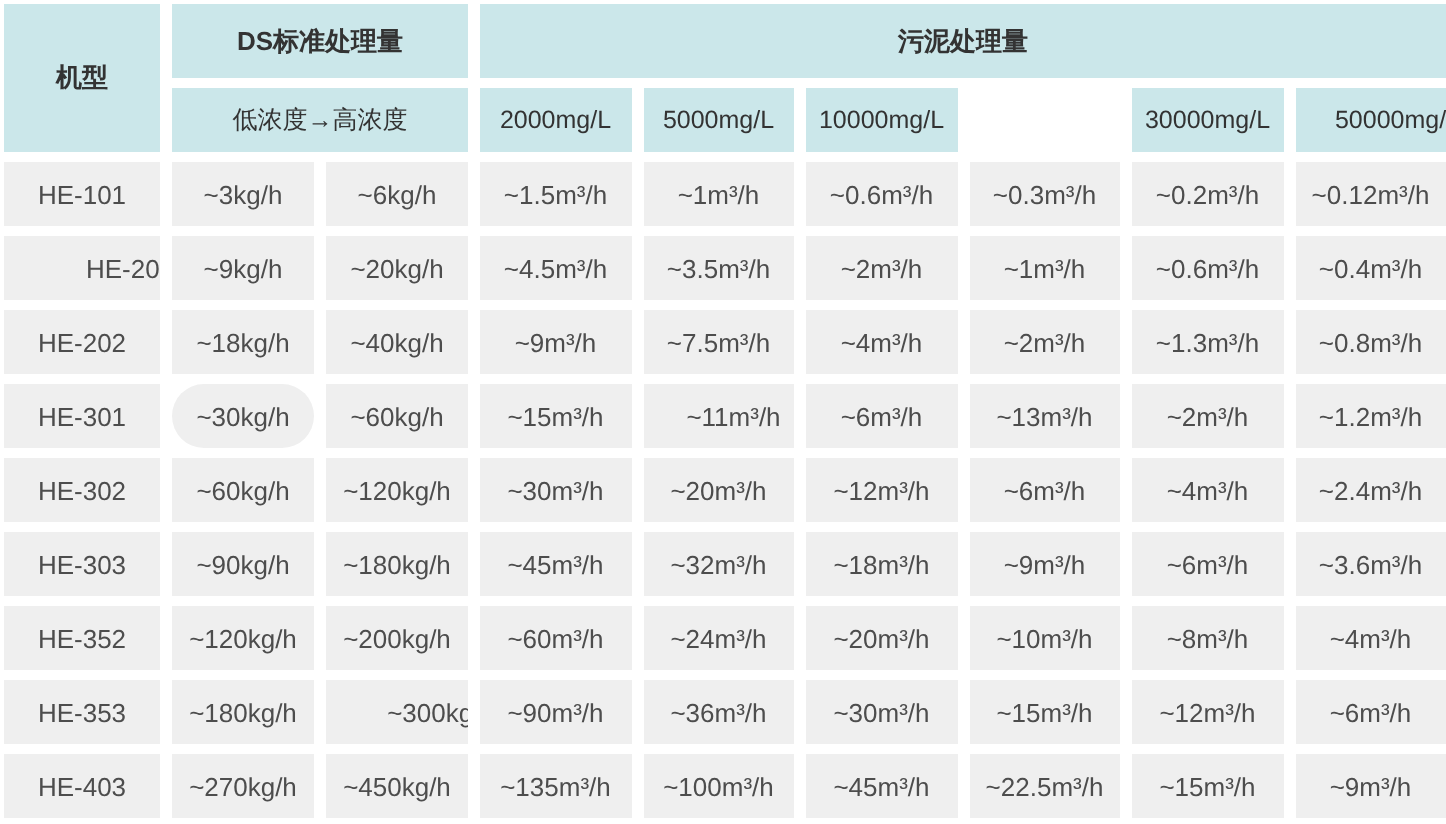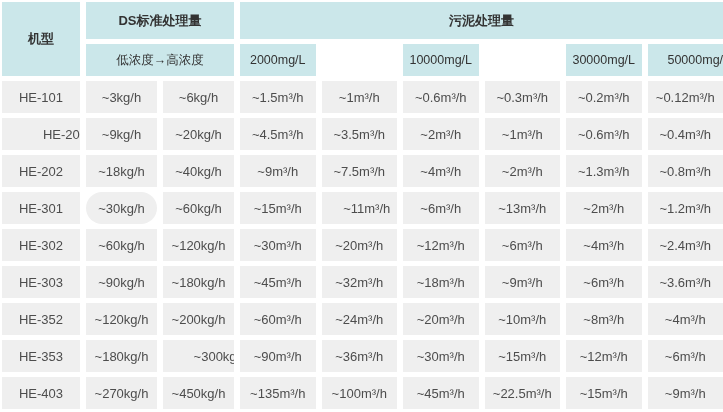--- a/index.html
+++ b/index.html
@@ -64,20 +64,21 @@
 <body>
 
 <div class="wrap">
   <div class="spec-table" id="spec-table">
     <div class="cell head model-head">机型</div>
     <div class="cell head ds-group">DS标准处理量</div>
     <div class="cell head sludge-group">污泥处理量</div>
     <div class="cell subhead ds-sub">低浓度→高浓度</div>
 
   <div class="cell subhead" style="grid-area: 2 / 4;">2000mg/L</div>
+      <div class="cell subhead" style="grid-area: 2 / 5;">5000mg/L</div>
       <div class="cell subhead" style="grid-area: 2 / 6;">10000mg/L</div>
       <div class="cell subhead" style="grid-area: 2 / 8;">30000mg/L</div>
       <div class="cell subhead" style="grid-area: 2 / 9; padding-left: 27px;">50000mg/L</div>
       <div class="cell body-cell" style="grid-area: 3 / 1;">HE-101</div>
       <div class="cell body-cell" style="grid-area: 3 / 2;">~3kg/h</div>
       <div class="cell body-cell" style="grid-area: 3 / 3;">~6kg/h</div>
       <div class="cell body-cell" style="grid-area: 3 / 4;">~1.5m³/h</div>
       <div class="cell body-cell" style="grid-area: 3 / 5;">~1m³/h</div>
       <div class="cell body-cell" style="grid-area: 3 / 6;">~0.6m³/h</div>
       <div class="cell body-cell" style="grid-area: 3 / 7;">~0.3m³/h</div>

